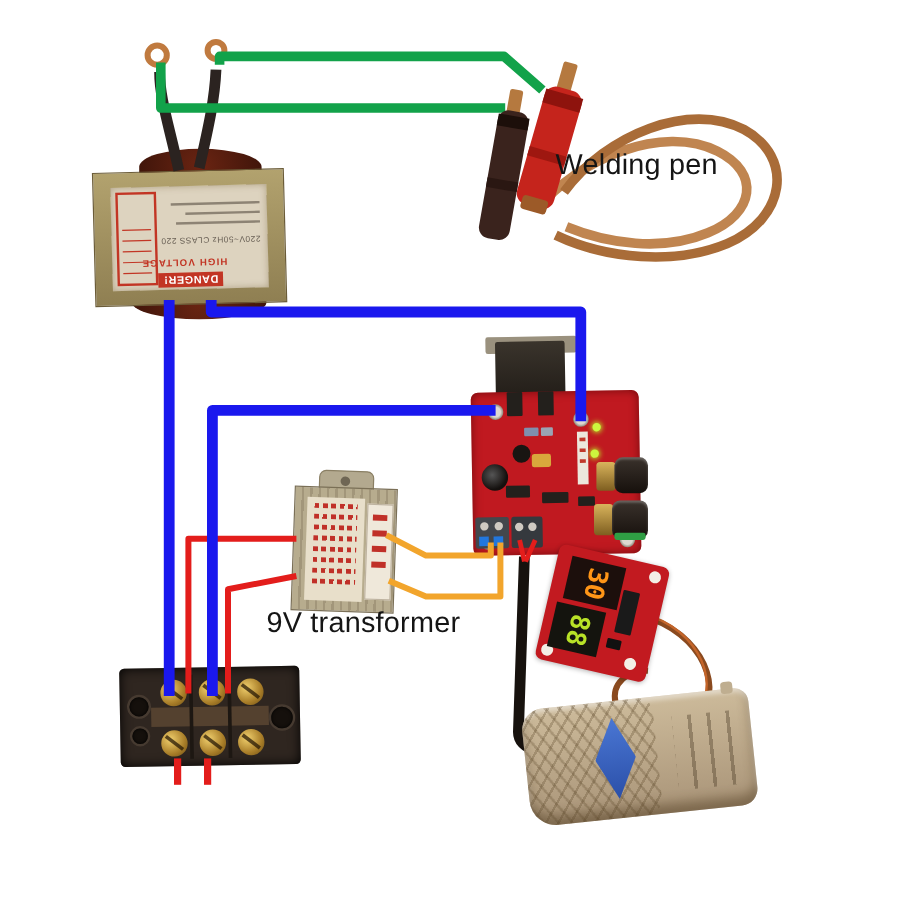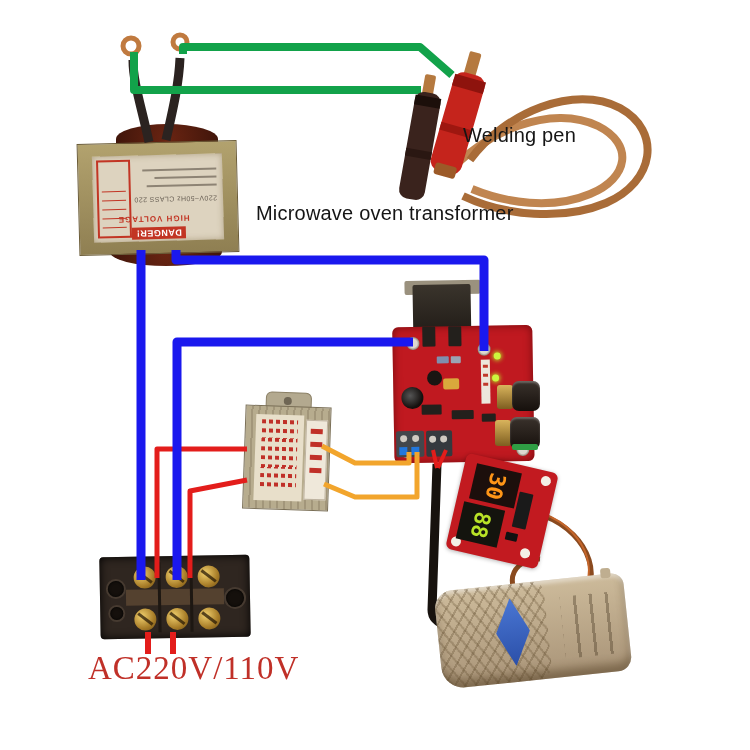--- a/index.html
+++ b/index.html
@@ -1,19 +1,19 @@
 <!DOCTYPE html>
 <html style="--wire-green: #12a24a; --wire-blue: #1a18ee; --wire-red: #e31d1b; --wire-orange: #f2a52c; --wire-black: #17120e; --cable-copper: #b57a48; --cable-servo: #8a4a1f; --pcb-red: #c01920; --foot-tan: #bfac8c; --text-red: #c03028; --digit-orange: #ff9517; --digit-green: #b8e227;"><head>
 <meta charset="utf-8">
 <style>
   html,body{margin:0;padding:0;background:#fff;}
   #stage{position:relative;width:750px;height:750px;background:#ffffff;overflow:hidden;
          font-family:"Liberation Sans",sans-serif;}
   .abs{position:absolute;}
-  .lbl{position:absolute;color:#151515;font-size:20px;letter-spacing:.2px;white-space:nowrap;}
+  .lbl{position:absolute;color:#151515;font-size:24px;letter-spacing:.2px;white-space:nowrap;}
   .lbl-red{position:absolute;color:var(--text-red,#c03028);font-family:"Liberation Serif",serif;
            font-size:33px;letter-spacing:1px;white-space:nowrap;}
   svg{position:absolute;left:0;top:0;}
   .w-green{stroke:var(--wire-green,#12a24a);stroke-width:8;fill:none;stroke-linejoin:round;}
   .w-blue{stroke:var(--wire-blue,#1a18ee);stroke-width:9;fill:none;stroke-linejoin:round;}
   .w-red{stroke:var(--wire-red,#e31d1b);stroke-width:5;fill:none;stroke-linejoin:round;}
   .w-red4{stroke:var(--wire-red,#e31d1b);stroke-width:4;fill:none;}
   .w-orange{stroke:var(--wire-orange,#f2a52c);stroke-width:5;fill:none;stroke-linejoin:round;}
   .w-black{stroke:var(--wire-black,#17120e);stroke-width:9;fill:none;stroke-linejoin:round;}
   .w-copper{stroke:#a96c38;stroke-width:8;fill:none;}
@@ -257,16 +257,15 @@
   </div>
 
   <div class="abs foot" style="left:438px;top:582px;width:190px;height:98px;transform:rotate(-6deg);">
     <div class="foot-hatch"></div>
     <div class="foot-ridge"></div>
     <div class="diamond" style="left:58px;top:14px;width:34px;height:68px;"></div>
     <div class="abs" style="left:168px;top:-6px;width:10px;height:10px;background:#bfae90;border-radius:3px;"></div>
   </div>
 
   <div class="lbl" style="left:463px;top:124px;">Welding pen</div>
-  <div class="lbl" style="left:256px;top:202px;">Microwave oven transformer</div>
-  <div class="lbl-red" style="left:88px;top:650px;">AC220V/110V</div>
+  <div class="lbl" style="left:222px;top:506px;">9V transformer</div>
 
 </div>
 
 </body></html>

